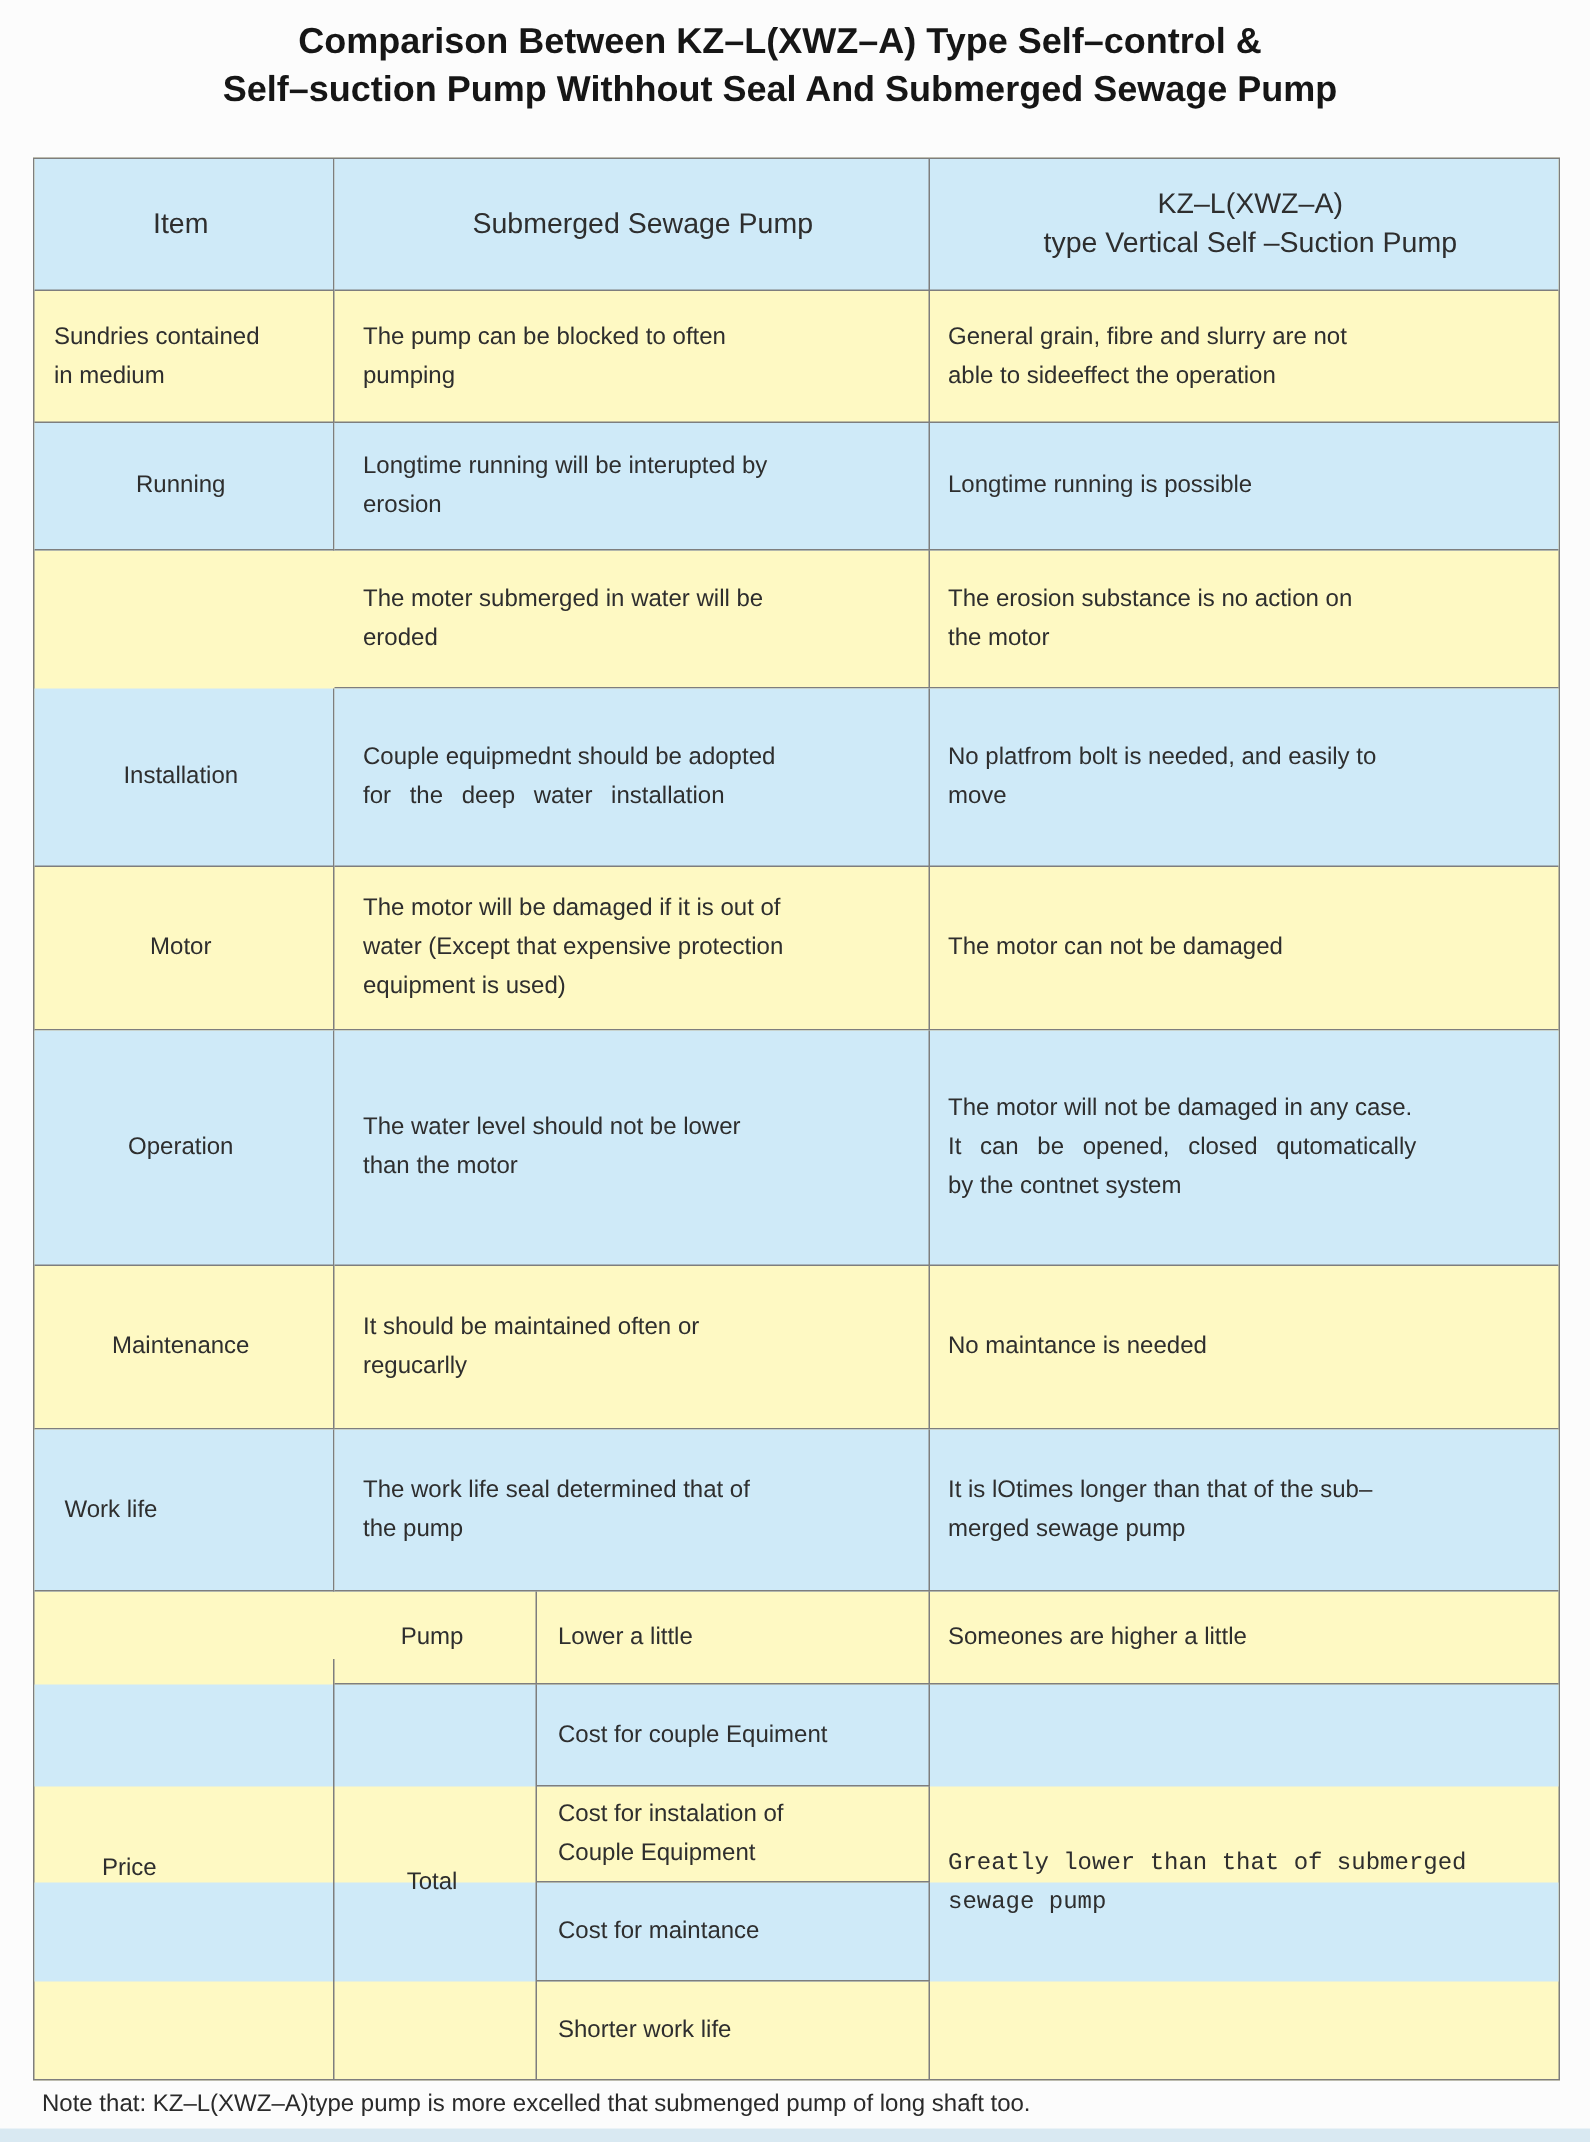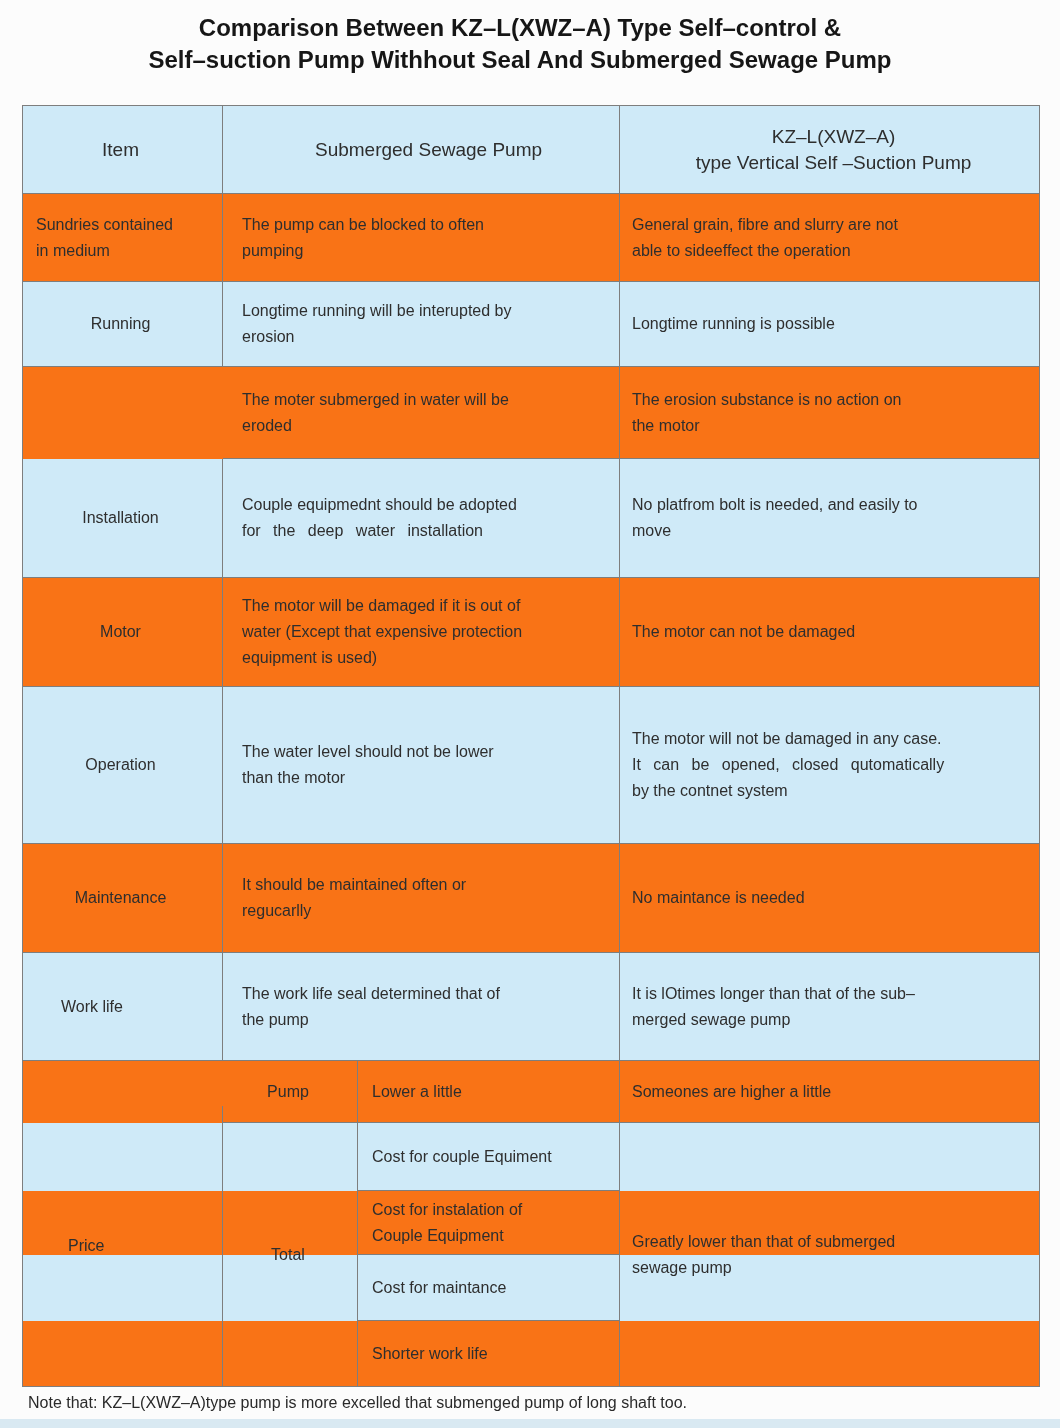--- a/index.html
+++ b/index.html
@@ -26,21 +26,21 @@
     white-space:pre-line;
     letter-spacing:0px;
   }
   .table{
     position:absolute;left:22px;top:105px;
     width:1016px;height:1280px;
     display:grid;
     grid-template-columns:200px 135px 262px 419px;
     grid-template-rows:88px 88px 85px 92px 119px 109px 157px 109px 108px 62px 68px 64px 66px 65px;
     border:1px solid var(--border);
-    background:#f97316;
+    background:#fef9c3;
     box-sizing:content-box;
   }
   .cell{
     display:flex;align-items:center;
     border-right:1px solid var(--border);
     border-bottom:1px solid var(--border);
     font-size:16px;line-height:26px;
     white-space:pre-line;
     box-sizing:border-box;
     padding:4px 4px 4px 0;
@@ -57,24 +57,24 @@
   .rh{grid-row:1;}
   .r1{grid-row:2;} .r2{grid-row:3;} .r3{grid-row:4;} .r4{grid-row:5;}
   .r5{grid-row:6;} .r6{grid-row:7;} .r7{grid-row:8;} .r8{grid-row:9;}
   .p1{grid-row:10;} .p2{grid-row:11;} .p3{grid-row:12;} .p4{grid-row:13;} .p5{grid-row:14;}
   
   .stripe{grid-column:1/-1;background:var(--row_blue);}
   .sp2{grid-row:11;} .sp4{grid-row:13;}
   
   .price-label{grid-column:1/2;grid-row:10/15;border-bottom:none;padding-left:45px;margin-top:45px;}
   .total-cell{grid-column:2/3;grid-row:11/15;border-bottom:none;}
-  .greatly-cell{grid-column:4/5;grid-row:11/15;border-right:none;border-bottom:none;padding-left:12px;}
+  .greatly-cell{grid-column:4/5;grid-row:11/15;border-right:none;border-bottom:none;padding-left:12px;font-family:Liberation Mono, monospace;}
   .lastrow{border-bottom:none;}
   .pad-sundries{padding-left:13px;}
-  .pad-worklife{padding-left:38px;}
+  .pad-worklife{padding-left:20px;}
   .header-cell{font-size:19px;}
   .note{
     position:absolute;left:28px;top:1394px;width:1010px;
     font-size:16px;color:#2a2a2a;
   }
   .bottom-strip{
     position:absolute;left:0;top:1419px;width:1060px;height:9px;
     background:var(--strip);
   }
 </style>

